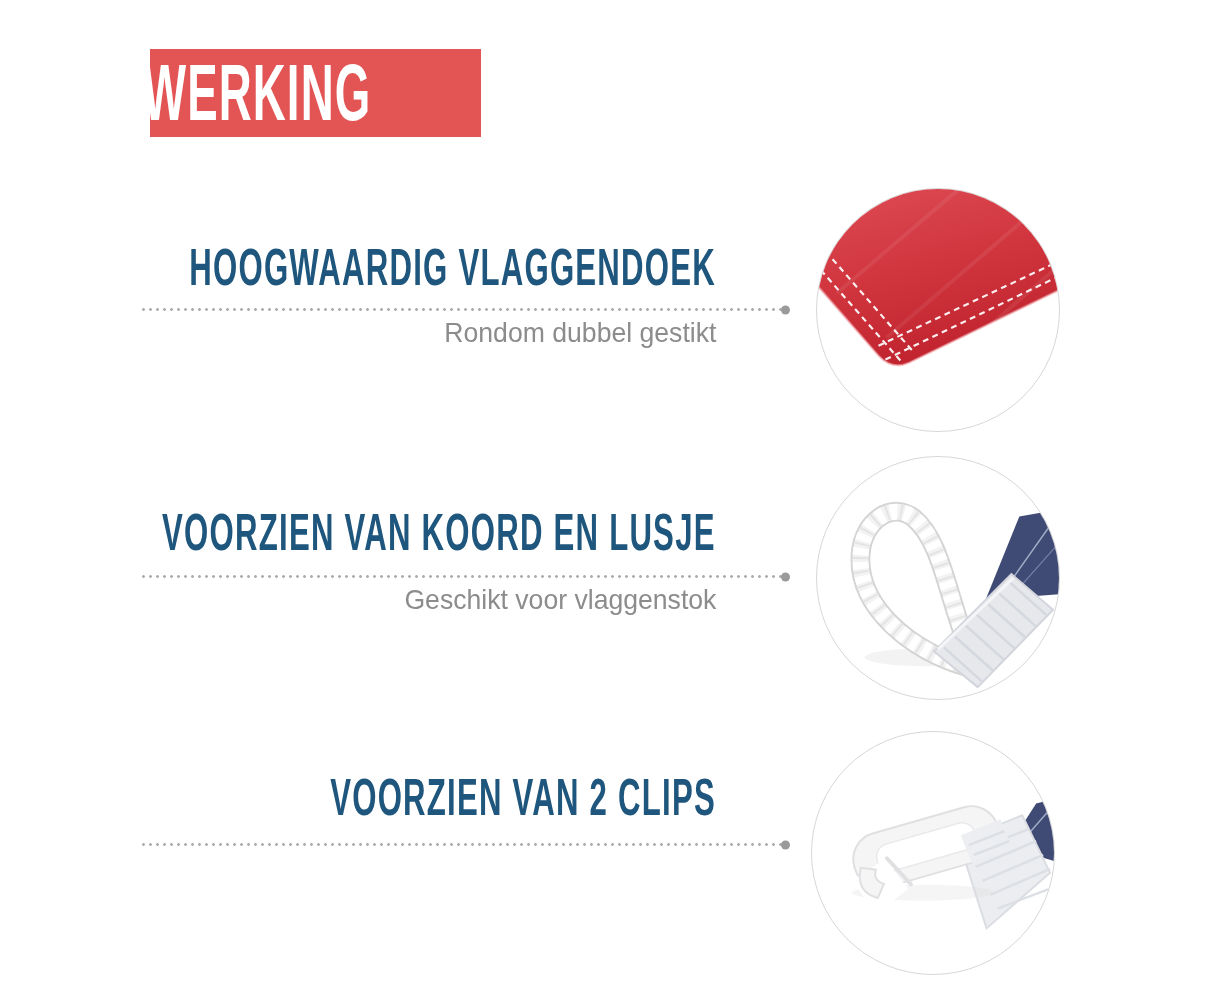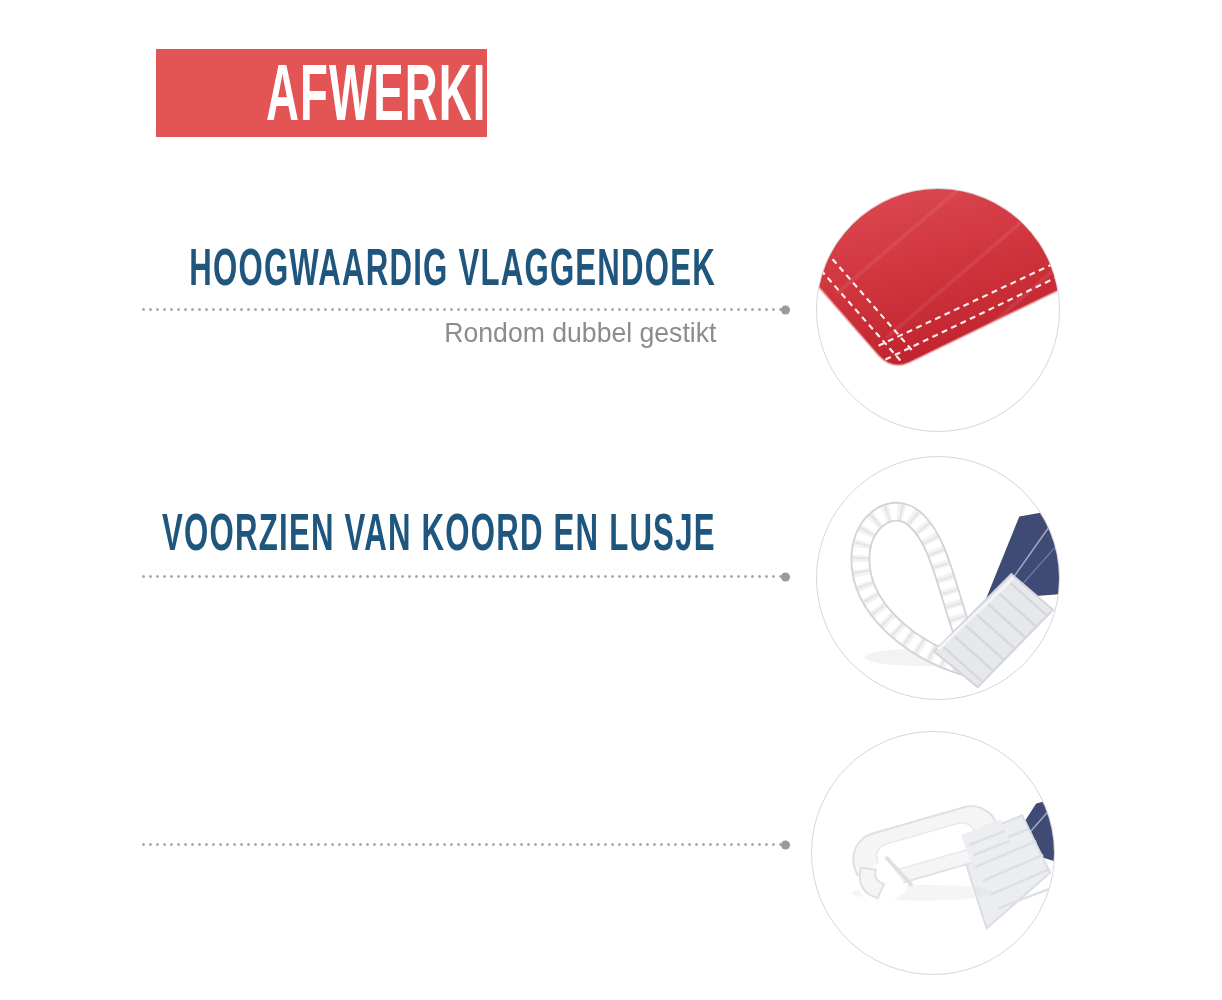--- a/index.html
+++ b/index.html
@@ -3,21 +3,21 @@
 <meta charset="utf-8">
 <style>
   html,body{margin:0;padding:0;background:#fff;}
   #canvas{
     position:relative;width:1222px;height:1000px;background:#FFFFFF;overflow:hidden;
     font-family:"Liberation Sans", sans-serif;
   }
   
   .badge{
     position:absolute;left:150px;top:49px;width:331px;height:88px;
-    background:#E25554;display:flex;align-items:center;justify-content:flex-start;margin-left:6px;
+    background:#E25554;display:flex;align-items:center;justify-content:flex-end;
   }
   .badge-label{
     color:#FFFFFF;font-weight:bold;font-size:80px;letter-spacing:2px;line-height:1;
     display:inline-block;transform:scaleX(0.57);transform-origin:50% 50%;white-space:nowrap;
   }
   
   .sec-title{
     position:absolute;right:506px;white-space:nowrap;text-align:right;
     color:#1F567D;font-weight:bold;font-size:52px;line-height:1;
   }
@@ -95,20 +95,23 @@
       </g>
     </svg>
   </div>
 
   <div class="sec-title t2">
     <span class="cond">VOORZIEN VAN KOORD EN LUSJE</span>
   </div>
   <div class="leader l2">
     <span class="end-dot"></span>
   </div>
+  <div class="sec-sub s2">
+    <span class="cond">Geschikt voor vlaggenstok</span>
+  </div>
   <div class="photo c2">
     <svg viewBox="0 0 244 244">
       <g>
         <path d="M 250 52 L 250 138 L 170 144 L 204 60 Z" fill="#3F4B74"></path>
         <path d="M 240 62 L 192 130" stroke="#AEB6CE" stroke-width="1.5" opacity="0.9" fill="none"></path>
         <path d="M 248 82 L 202 134" stroke="#8F99B9" stroke-width="1.2" opacity="0.7" fill="none"></path>
       </g>
       <ellipse cx="110" cy="202" rx="62" ry="9" fill="#DDDDDD" opacity="0.35"></ellipse>
       <g fill="none">
         <path d="M 152 212 C 96 196 40 152 44 98 C 46 64 76 44 98 62 C 124 84 130 132 150 186" stroke="#D4D4D4" stroke-width="20" stroke-linecap="round"></path>
@@ -125,20 +128,23 @@
             <path d="M 161 159 L 199 193"></path>
           <path d="M 172 148 L 210 182"></path>
             <path d="M 183 137 L 221 171"></path>
           <path d="M 194 126 L 232 160"></path>
         </g>
         <path d="M 122 194 L 198 122" stroke="#F4F5F7" stroke-width="3" fill="none"></path>
       </g>
     </svg>
   </div>
 
+  <div class="sec-title t3">
+    <span class="cond">VOORZIEN VAN 2 CLIPS</span>
+  </div>
   <div class="leader l3">
     <span class="end-dot"></span>
   </div>
   <div class="photo c3">
     <svg viewBox="0 0 244 244">
       <g>
         <path d="M 250 66 L 250 132 L 198 116 L 226 72 Z" fill="#3F4B74"></path>
         <path d="M 240 78 L 212 110" stroke="#AEB6CE" stroke-width="1.5" opacity="0.9" fill="none"></path>
       </g>
       <g>

